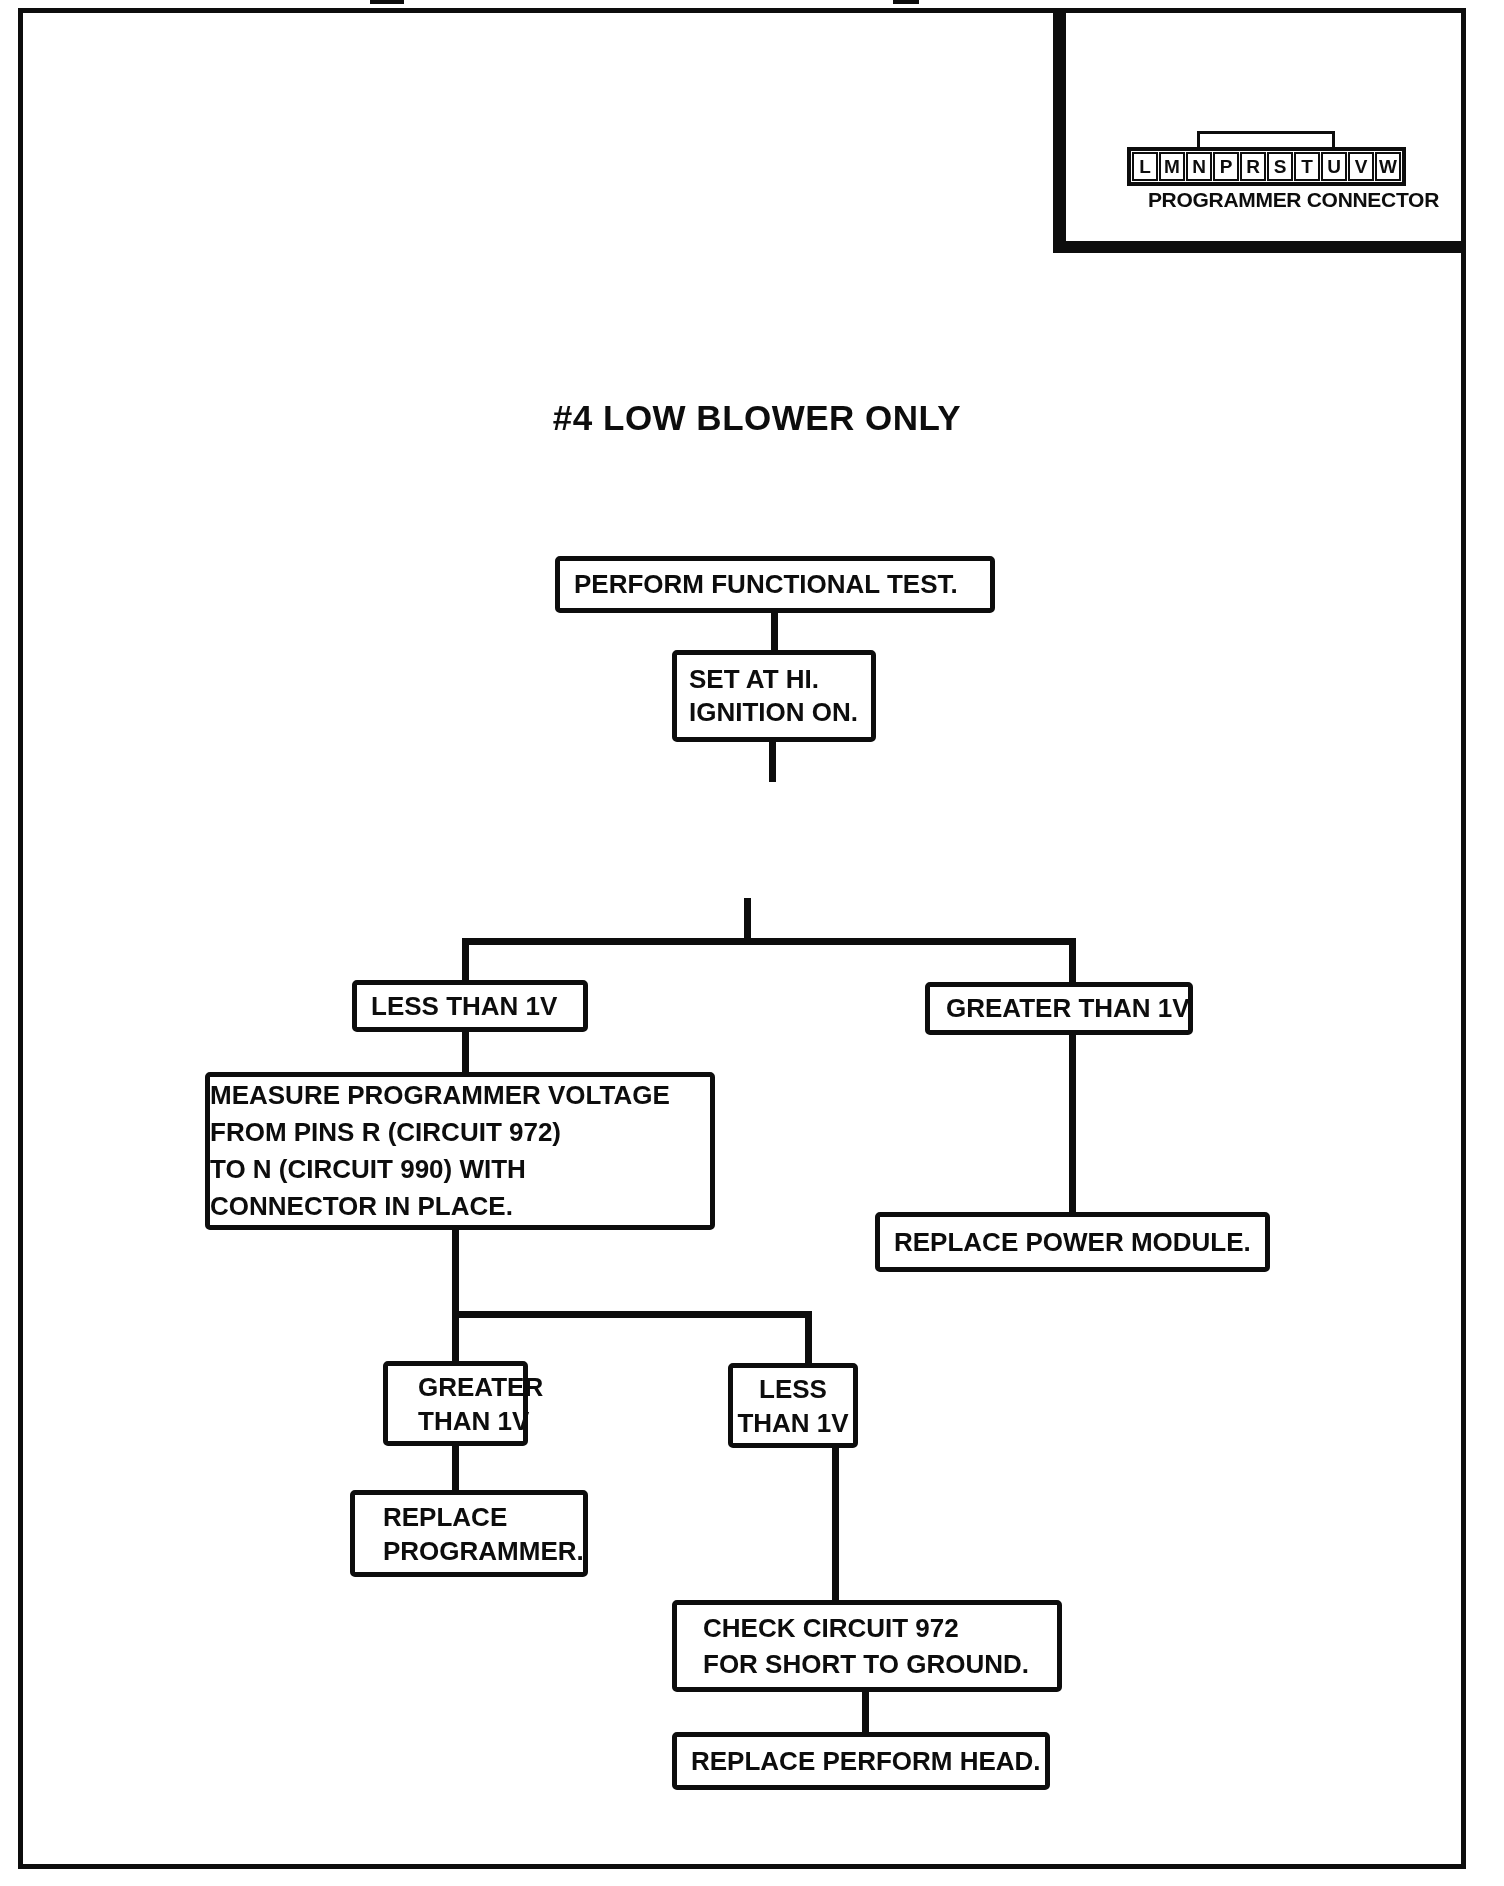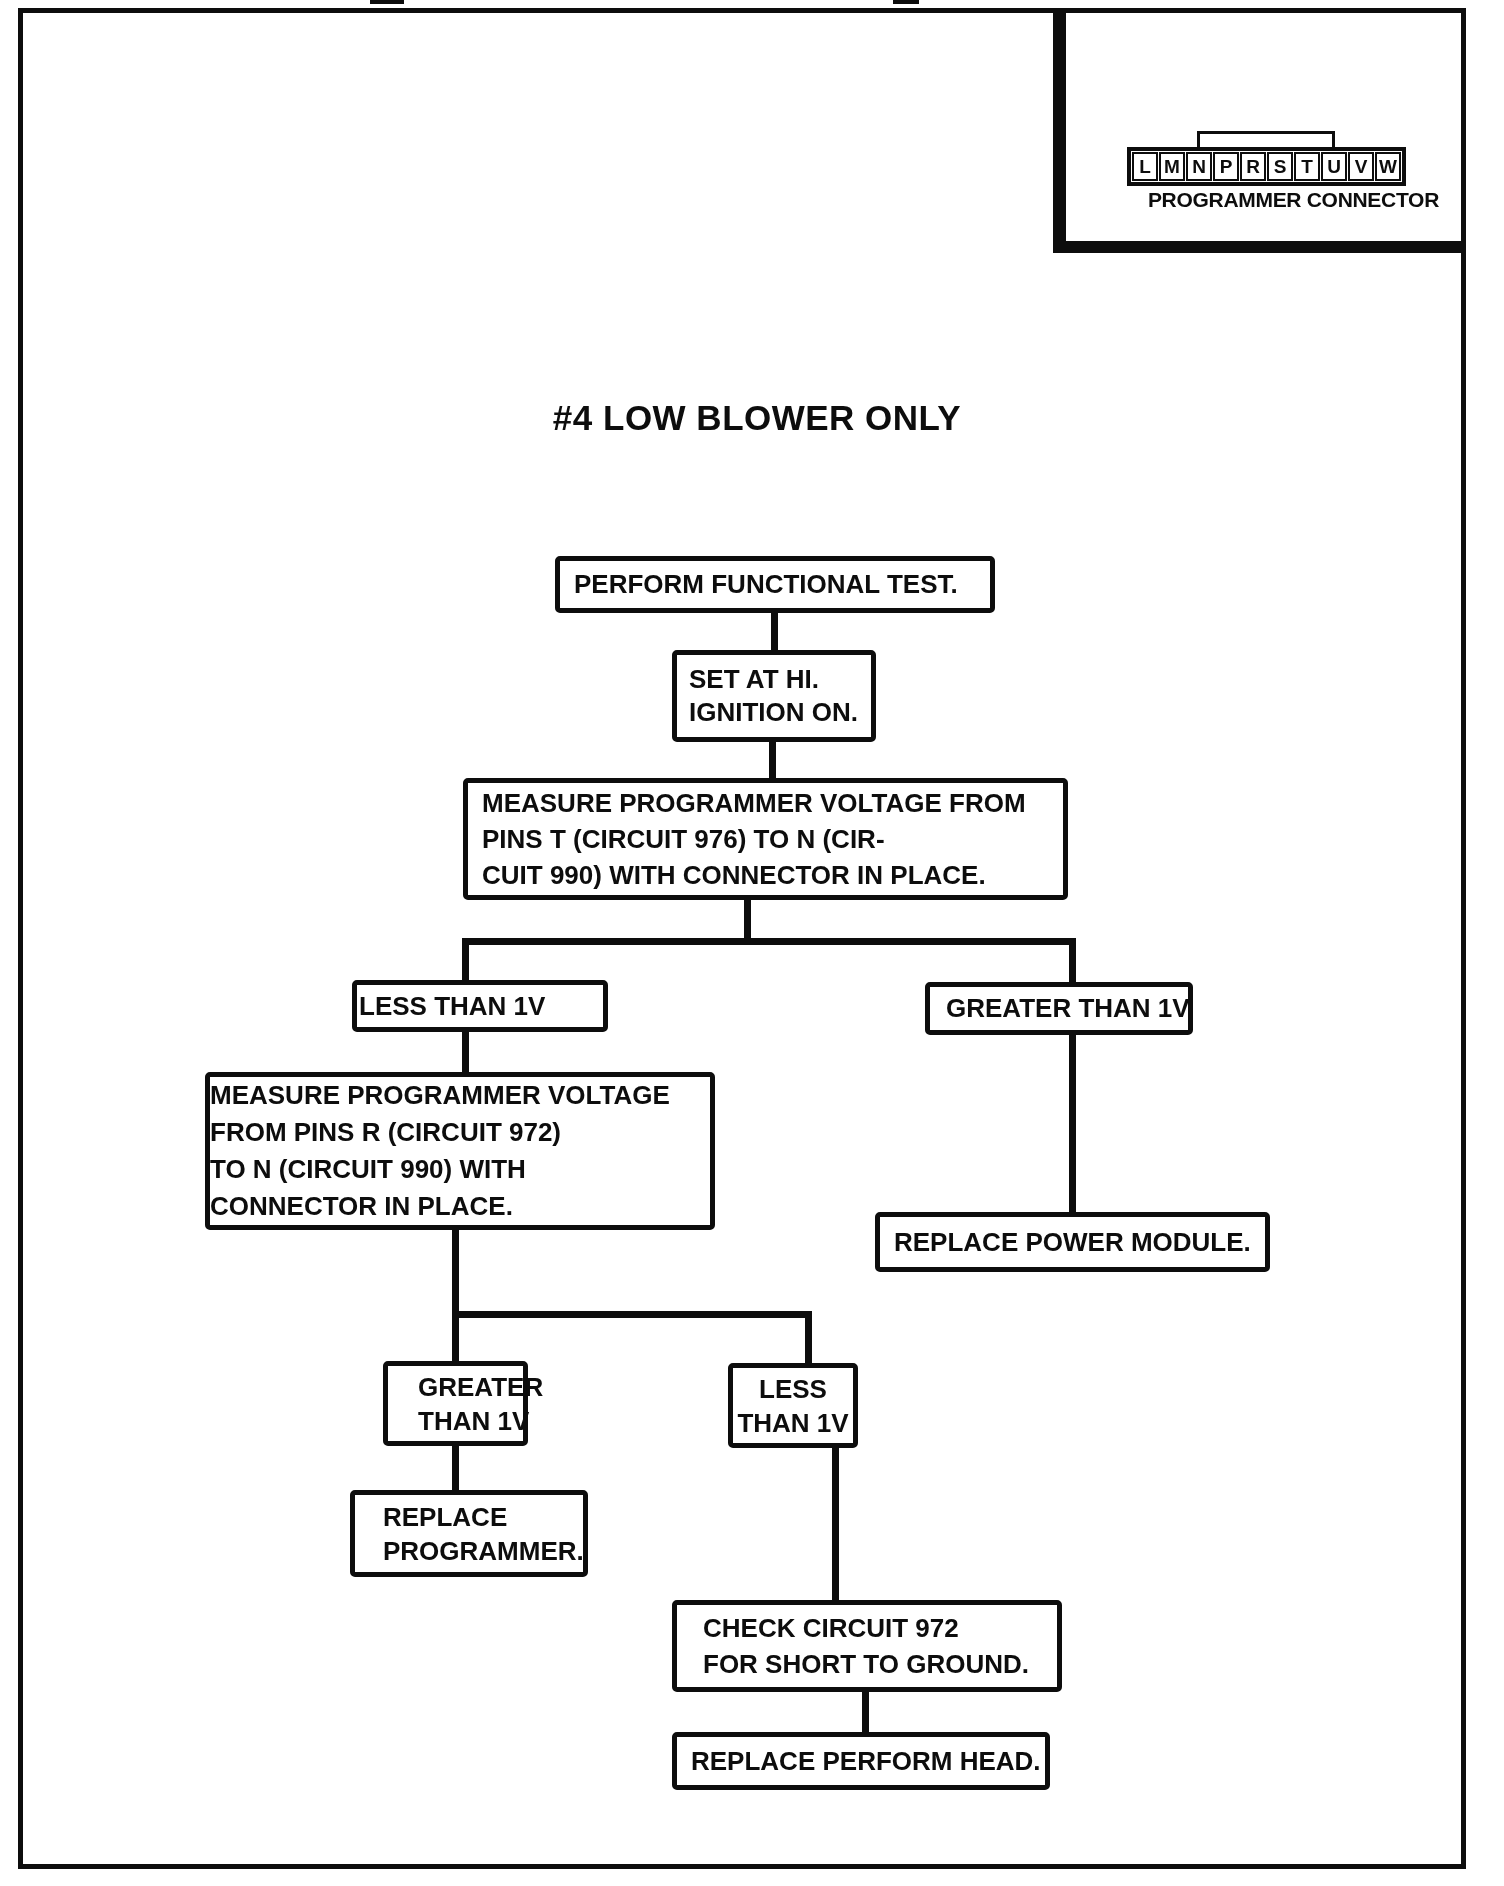--- a/index.html
+++ b/index.html
@@ -58,21 +58,21 @@
     border:5px solid var(--ink);border-radius:5px;
     background:var(--paper);
     font-weight:bold;font-size:26px;color:var(--ink);
     display:flex;flex-direction:column;justify-content:center;
   }
   .node .ln{white-space:nowrap;}
 
   #n-perform{left:555px;top:556px;width:440px;height:57px;padding-left:14px;}
   #n-set{left:672px;top:650px;width:204px;height:92px;padding-left:12px;line-height:33px;}
   #n-measure-t{left:463px;top:778px;width:605px;height:122px;padding-left:14px;line-height:36px;}
-  #n-less-a{left:352px;top:980px;width:256px;height:52px;padding-left:2px;}
+  #n-less-a{left:352px;top:980px;width:236px;height:52px;padding-left:14px;}
   #n-greater-a{left:925px;top:982px;width:268px;height:53px;padding-left:16px;text-align:center;}
   #n-measure-r{left:205px;top:1072px;width:510px;height:158px;line-height:37px;}
   #n-replace-power{left:875px;top:1212px;width:395px;height:60px;padding-left:14px;}
   #n-greater-b{left:383px;top:1361px;width:145px;height:85px;padding-left:30px;line-height:34px;}
   #n-less-b{left:728px;top:1363px;width:130px;height:85px;text-align:center;line-height:34px;}
   #n-replace-prog{left:350px;top:1490px;width:238px;height:87px;padding-left:28px;line-height:34px;}
   #n-check{left:672px;top:1600px;width:390px;height:92px;padding-left:26px;line-height:36px;}
   #n-replace-head{left:672px;top:1732px;width:378px;height:58px;padding-left:14px;}
 
   
@@ -164,25 +164,20 @@
 
   <div class="node" id="n-perform">
     <div class="ln">PERFORM FUNCTIONAL TEST.</div>
   </div>
 
   <div class="node" id="n-set">
     <div class="ln">SET AT HI.</div>
     <div class="ln">IGNITION ON.</div>
   </div>
 
-  <div class="node" id="n-measure-t">
-    <div class="ln">MEASURE PROGRAMMER VOLTAGE FROM</div>
-    <div class="ln">PINS T (CIRCUIT 976) TO N (CIR-</div>
-    <div class="ln">CUIT 990) WITH CONNECTOR IN PLACE.</div>
-  </div>
 
   <div class="node" id="n-less-a">
     <div class="ln">LESS THAN 1V</div>
   </div>
 
   <div class="node" id="n-greater-a">
     <div class="ln">GREATER THAN 1V</div>
   </div>
 
   <div class="node" id="n-measure-r">

